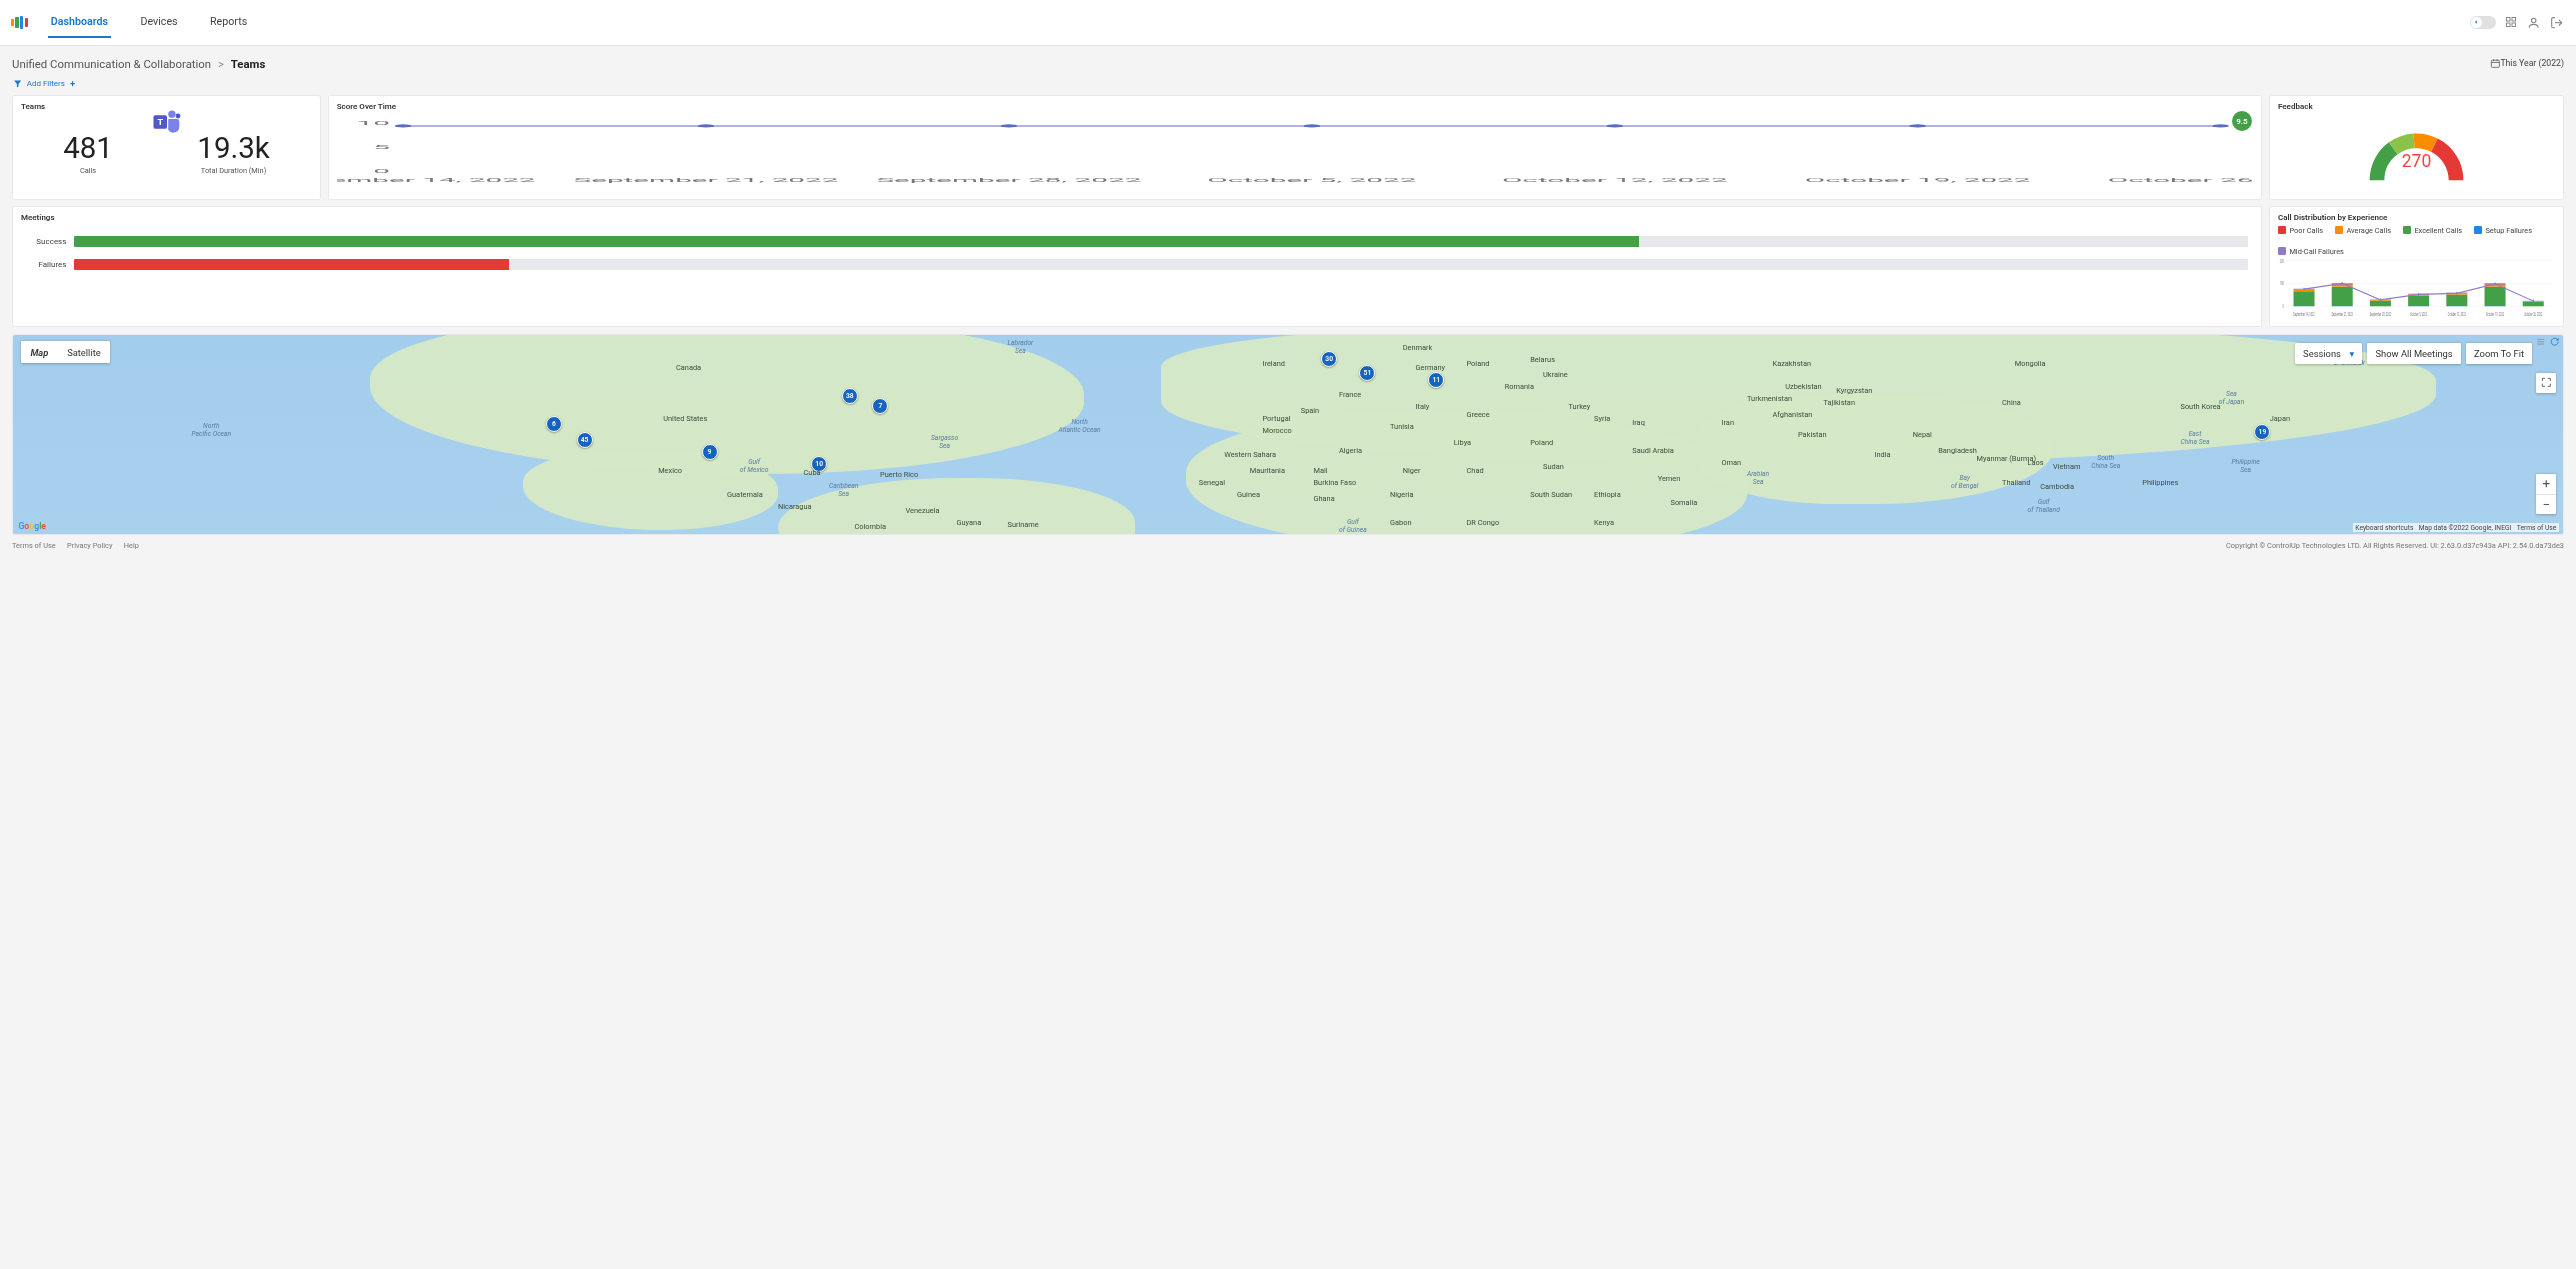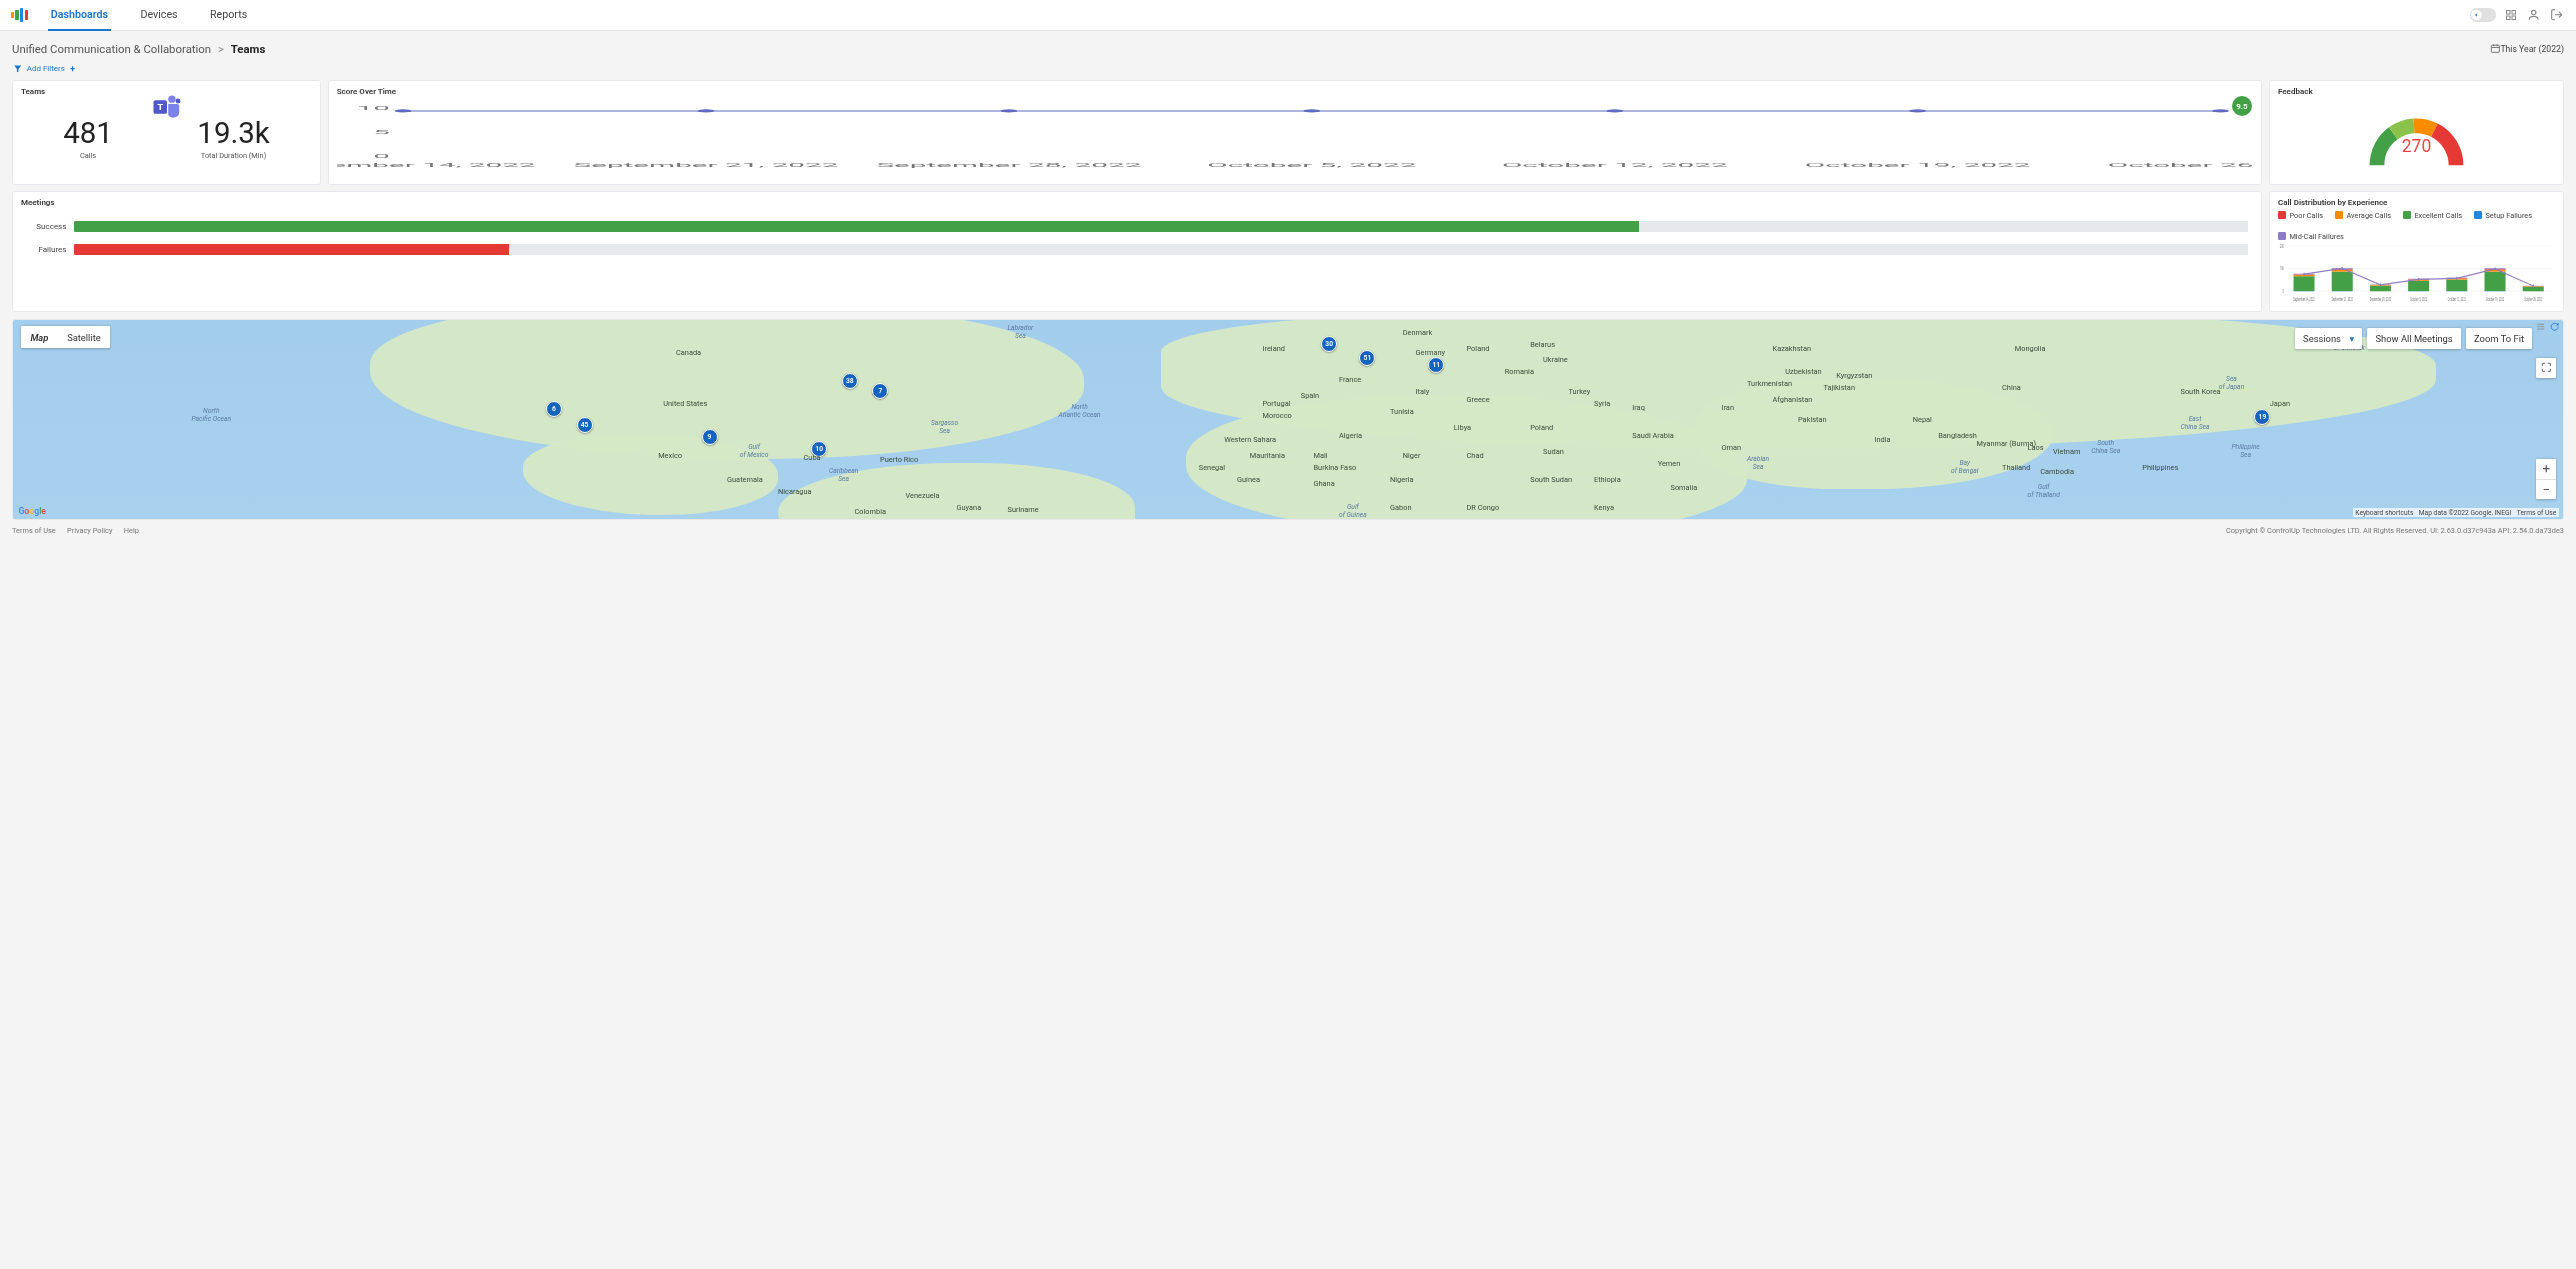--- a/index.html
+++ b/index.html
@@ -1,38 +1,38 @@
 <!DOCTYPE html>
 <html style="font-size:10.7px"><head>
 <meta charset="utf-8">
 <style>
 * { box-sizing: border-box; margin: 0; padding: 0; }
 body { font-family: -apple-system, BlinkMacSystemFont, "Segoe UI", Roboto, Arial, sans-serif; font-size: 8.7px; color: #333; background: #f4f4f5; }
 
 
-.topnav { background: #fff; height: 31px; display: flex; align-items: center; padding: 0 6.7px; border-bottom: 0.7px solid #e5e5e5; }
+.topnav { background: #fff; height: 46px; display: flex; align-items: center; padding: 0 6.7px; border-bottom: 0.7px solid #e5e5e5; }
 .logo { display: flex; align-items: center; gap: 1.3px; margin-right: 20px; margin-left: 4px; }
 .logo-bar { width: 3.4px; border-radius: 0.7px; }
 .nav-tabs { display: flex; gap: 27px; flex: 1; }
 .nav-tab { font-size: 10.7px; color: #444; cursor: pointer; padding: 8px 2.7px; border-bottom: 2px solid transparent; }
 .nav-tab.active { color: #1976d2; font-weight: 600; border-bottom-color: #1976d2; }
 .nav-right { display: flex; align-items: center; gap: 8px; margin-right: 5.4px; }
 .toggle { width: 25.5px; height: 13.4px; background: #e0e0e0; border-radius: 6.7px; position: relative; display: flex; align-items: center; padding: 1.3px; }
 .toggle-knob { width: 10.7px; height: 10.7px; background: #fff; border-radius: 50%; display: flex; align-items: center; justify-content: center; color: #1976d2; font-size: 6.7px; }
 .icon-btn { width: 14.8px; height: 14.8px; color: #888; cursor: pointer; display: flex; align-items: center; justify-content: center; }
 
 
 .content { padding: 6.7px 12px 2.7px 12px; }
 
 
 .breadcrumb-row { display: flex; align-items: center; justify-content: space-between; padding: 4px 0 5.4px 0; }
 .breadcrumb { font-size: 11.4px; color: #555; }
 .breadcrumb .sep { margin: 0 4px; color: #888; }
 .breadcrumb .current { font-weight: 700; color: #222; }
-.date-picker { display: flex; align-items: center; gap: 0; color: #444; font-size: 8.7px; cursor: pointer; margin-left: 24px; }
+.date-picker { display: flex; align-items: flex-start; gap: 0; color: #444; font-size: 8.7px; cursor: pointer; margin-left: 24px; }
 
 
 .filters-row { display: flex; align-items: center; gap: 4px; padding: 2.7px 0 6.7px 1.3px; }
 .filter-icon { color: #1976d2; }
 .add-filters { color: #1976d2; font-size: 8px; cursor: pointer; }
 .plus-icon { color: #1976d2; font-weight: bold; margin-left: 1.3px; }
 
 
 .row1 { display: grid; grid-template-columns: 309px 1fr 295px; gap: 6.7px; margin-bottom: 6.7px; }
 .row2 { display: grid; grid-template-columns: 1fr 295px; gap: 6.7px; margin-bottom: 6.7px; }

